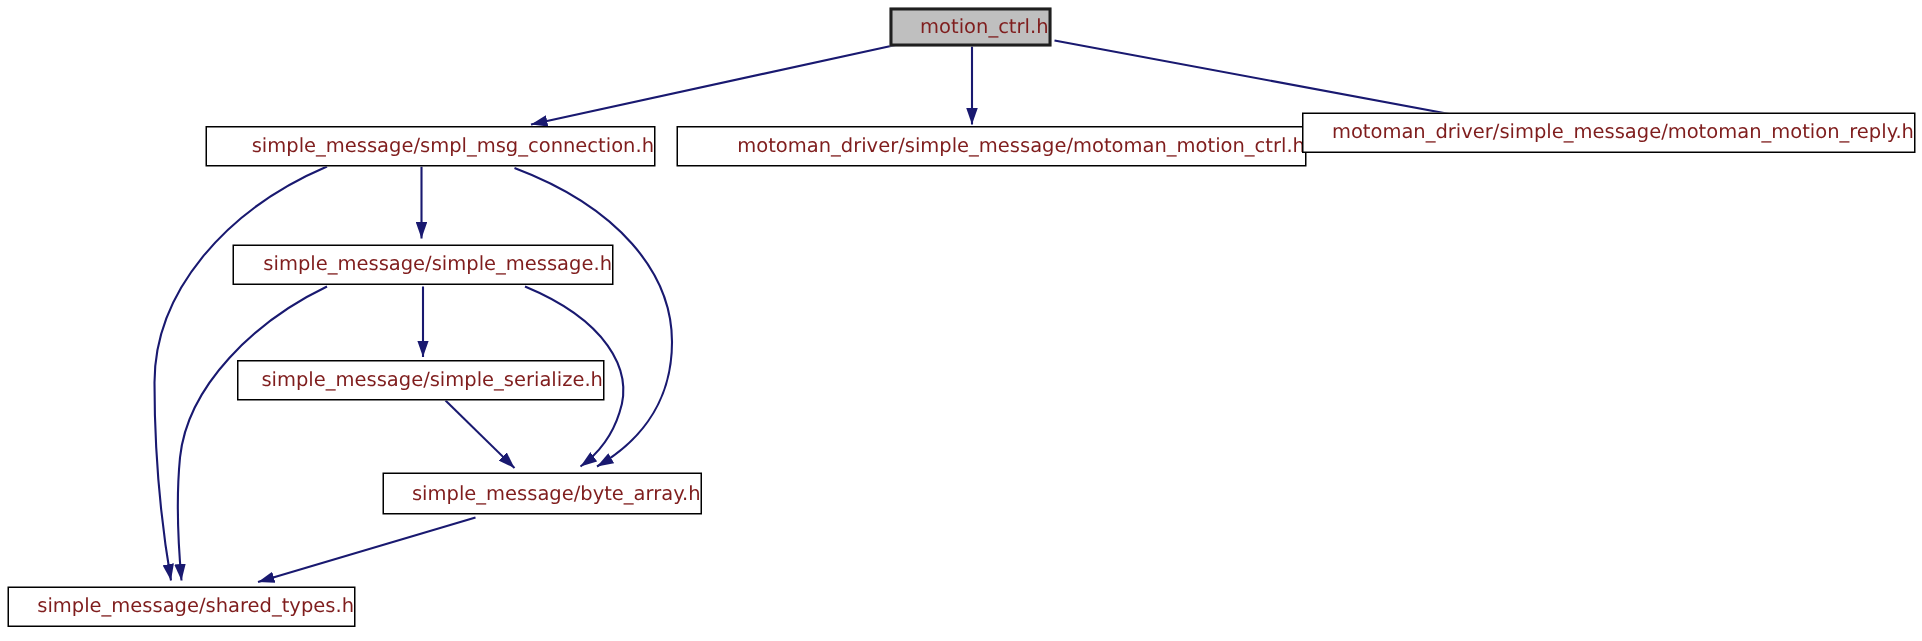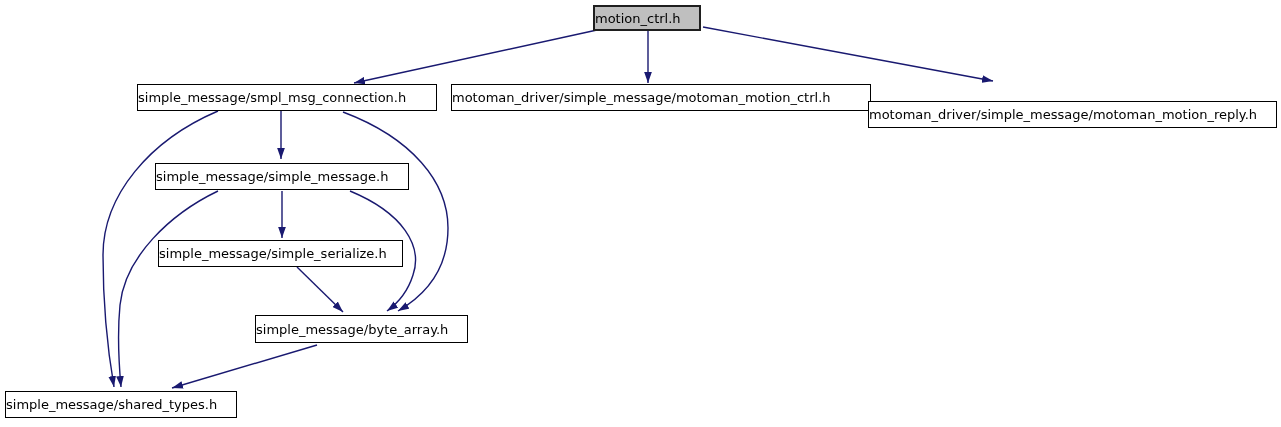--- a/index.html
+++ b/index.html
@@ -23,35 +23,35 @@
     height: 427px;
     pointer-events: none;
   }
   .node {
     position: absolute;
     box-sizing: border-box;
     background: #ffffff;
     border: 1px solid #000000;
     display: flex;
     align-items: center;
-    justify-content: flex-start;
+    justify-content: flex-end;
     font-size: 13px;
-    color: #000000;
+    color: #7f1d1d;
     white-space: nowrap;
     cursor: pointer;
   }
   .node.root {
     background: #bfbfbf;
     border: 2px solid #1f1f1f;
     cursor: default;
   }
   #n-motion-ctrl          { left: 593px; top: 5px;   width: 108px; height: 26px; }
   #n-smpl-msg-connection  { left: 137px; top: 84px;  width: 300px; height: 27px; }
   #n-motoman-motion-ctrl  { left: 451px; top: 84px;  width: 420px; height: 27px; }
-  #n-motoman-motion-reply { left: 868px; top: 101px;  width: 409px; height: 27px; }
+  #n-motoman-motion-reply { left: 868px; top: 75px;  width: 409px; height: 27px; }
   #n-simple-message       { left: 155px; top: 163px; width: 254px; height: 27px; }
   #n-simple-serialize     { left: 158px; top: 240px; width: 245px; height: 27px; }
   #n-byte-array           { left: 255px; top: 315px; width: 213px; height: 28px; }
   #n-shared-types         { left: 5px;   top: 391px; width: 232px; height: 27px; }
 </style>
 </head>
 <body>
 
 <div class="canvas">
 

